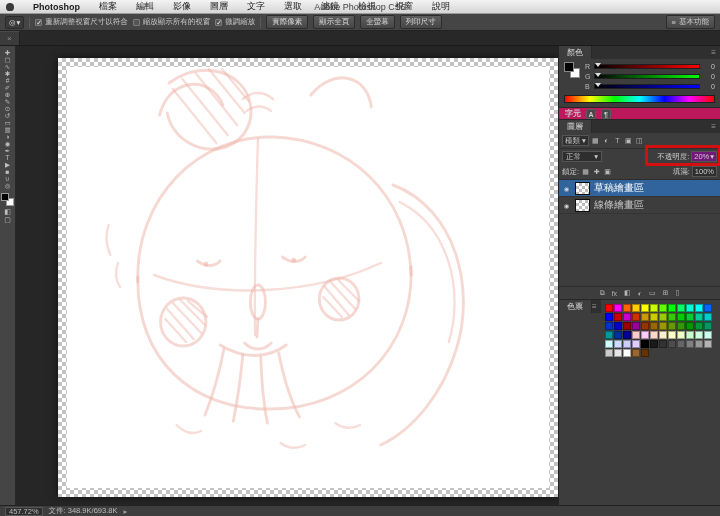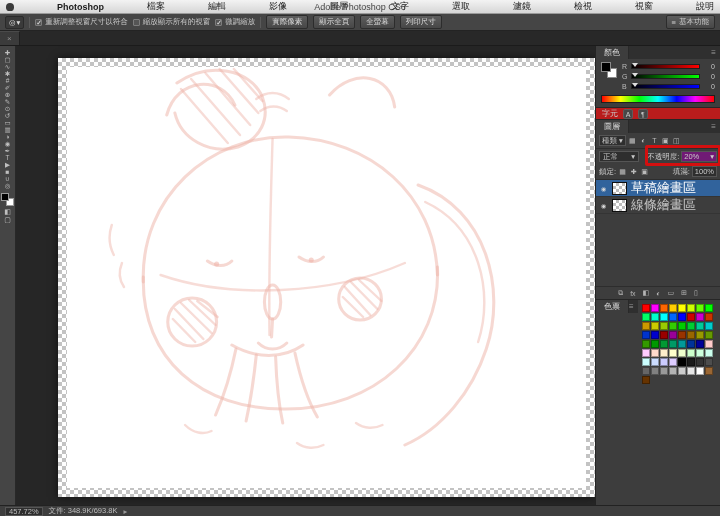--- a/index.html
+++ b/index.html
@@ -1,21 +1,21 @@
 <!DOCTYPE html>
 <html><head>
 <meta charset="utf-8">
 <style>
   * { box-sizing: border-box; margin: 0; padding: 0; }
   html,body { width:720px; height:516px; overflow:hidden; }
   body { position:relative; background:#323232; font-family:"Liberation Sans", sans-serif; -webkit-font-smoothing:antialiased; }
 
   
   .menu-bar { height:14px; background:linear-gradient(#f3f3f3,#d6d6d6); border-bottom:1px solid #9a9a9a;
-              display:flex; align-items:center; gap:19px; padding:0 6px; font-size:9px; color:#1c1c1c; position:relative;justify-content:space-between; }
+              display:flex; align-items:center; gap:19px; padding:0 6px; font-size:9px; color:#1c1c1c; position:relative; }
   .apple { width:8px; height:8px; background:#3a3a3a; border-radius:50% 50% 45% 45%; flex:0 0 auto; }
   .mi { white-space:nowrap; cursor:default; }
   .mi.bold { font-weight:bold; }
   .win-title { position:absolute; left:50%; transform:translateX(-50%); color:#444; font-size:9px; }
 
   
   .options-bar { height:17px; background:#454545; border-bottom:1px solid #232323; display:flex; align-items:center;
                  gap:5px; padding:0 5px; font-size:7.5px; color:#c9c9c9; }
   .tool-preset { display:flex; align-items:center; gap:1px; background:#3a3a3a; border:1px solid #2a2a2a;
                  border-radius:2px; padding:0 3px; height:13px; color:#ddd; }
@@ -52,21 +52,21 @@
               background-color:#fff;
               background-image:conic-gradient(#c3c3c3 25%, #ffffff 0 50%, #c3c3c3 0 75%, #ffffff 0);
               background-size:8px 8px; box-shadow:0 0 8px rgba(0,0,0,0.6); }
   .white-canvas { position:absolute; left:9px; top:9px; right:9px; bottom:9px; background:#fff; }
   .white-canvas svg { width:100%; height:100%; display:block; }
   .sk  { fill:none; stroke:#eeb1a6; stroke-width:3; stroke-linecap:round; opacity:0.5; }
   .skh { fill:none; stroke:#eeb1a6; stroke-width:2.4; stroke-linecap:round; opacity:0.45; }
   .skd { fill:#eeb1a6; stroke:none; opacity:0.55; }
 
   
-  .right-panels { width:125px; flex:0 0 auto; background:#3d3d3d; border-left:1px solid #232323;
+  .right-panels { width:162px; flex:0 0 auto; background:#3d3d3d; border-left:1px solid #232323;
                   display:flex; flex-direction:column; font-size:8px; color:#c9c9c9; }
   .panel-tabs { height:13px; background:#2f2f2f; display:flex; align-items:center; flex:0 0 auto; }
   .ptab { height:13px; line-height:13px; padding:0 8px; background:#3d3d3d; color:#ddd; border-right:1px solid #292929; }
   .pmenu { margin-left:auto; padding-right:4px; color:#9a9a9a; font-size:8px; }
 
   .color-body { padding:3px 5px 4px; flex:0 0 auto; }
   .color-top { display:flex; gap:5px; }
   .mini-fgbg { width:16px; height:16px; position:relative; flex:0 0 auto; }
   .mini-fgbg .fg { position:absolute; top:0; left:0; width:10px; height:10px; background:#000; border:1px solid #8a8a8a; z-index:2; }
   .mini-fgbg .bgc { position:absolute; right:0; bottom:0; width:10px; height:10px; background:#fff; border:1px solid #8a8a8a; }
@@ -75,49 +75,49 @@
   .sl-label { width:6px; font-size:7px; color:#bbb; }
   .sl-track { flex:1; height:5px; border:1px solid #1f1f1f; position:relative; }
   .sl-track.r { background:linear-gradient(to right,#000,#f00); }
   .sl-track.g { background:linear-gradient(to right,#000,#0f0); }
   .sl-track.b { background:linear-gradient(to right,#000,#00f); }
   .sl-thumb { position:absolute; left:0; top:-2px; width:0; height:0; border-left:3px solid transparent; border-right:3px solid transparent; border-top:4px solid #ddd; }
   .sl-val { width:12px; text-align:right; font-size:7px; }
   .color-ramp { height:8px; margin-top:2px; border:1px solid #1f1f1f;
                 background:linear-gradient(to right,#f00,#ff0,#0f0,#0ff,#00f,#f0f,#f00); }
 
-  .dock-bar { height:13px; background:#b91c1c; border-top:1px solid #262626; border-bottom:1px solid #262626;
-              display:flex; align-items:center; gap:5px; padding:0 6px; flex:0 0 auto; }
+  .dock-bar { height:13px; background:#be185d; border-top:1px solid #262626; border-bottom:1px solid #262626;
+              display:flex; align-items:center; gap:5px; padding:0 6px; flex:0 0 auto;font-weight:bold; }
   .dock-icon { width:10px; height:10px; background:#474747; border:1px solid #5c5c5c; border-radius:2px;
                font-size:7px; line-height:9px; text-align:center; color:#ccc; }
 
   .layers-panel { height:180px; display:flex; flex-direction:column; flex:0 0 auto; border-bottom:1px solid #262626; }
   .filter-row { display:flex; align-items:center; gap:2px; padding:2px 3px; border-bottom:1px solid #2d2d2d; font-size:7.5px; }
   .filter-select { display:flex; align-items:center; gap:2px; background:#2e2e2e; border:1px solid #555; padding:0 2px; height:11px; }
   .ficon { width:9px; text-align:center; font-size:7px; color:#bbb; }
   .blend-row { display:flex; align-items:center; gap:2px; padding:2px 3px; position:relative; font-size:7.5px; }
   .blend-select { display:flex; align-items:center; justify-content:space-between; gap:2px; background:#2e2e2e;
                   border:1px solid #555; padding:0 3px; height:11px; width:40px; }
   .opacity-ctrl { margin-left:auto; display:flex; align-items:center; gap:2px; white-space:nowrap; }
-  .opacity-field { display:flex; align-items:center; gap:11px; background:#701a75; border:1px solid #555; padding:0 2px; height:11px; }
+  .opacity-field { display:flex; align-items:center; gap:1px; background:#701a75; border:1px solid #555; padding:0 2px; height:11px; }
   .annotation-box { position:absolute; right:-1px; top:-4px; width:76px; height:21px; border:3px solid #d40f0f;
                     border-radius:2px; z-index:6; pointer-events:none; }
   .lock-row { display:flex; align-items:center; gap:2px; padding:2px 3px; border-bottom:1px solid #2d2d2d; font-size:7.5px; }
   .lock-row .licon { width:9px; text-align:center; font-size:7px; color:#bbb; }
   .fill-ctrl { margin-left:auto; display:flex; align-items:flex-end; gap:2px; white-space:nowrap; }
   .fill-field { background:#2e2e2e; border:1px solid #555; padding:0 2px; height:11px; line-height:10px; }
 
   .layer-list { flex:1 1 auto; overflow:hidden; }
   .layer-row { height:17px; display:flex; align-items:center; gap:4px; padding:0 3px; border-bottom:1px solid #343434; }
   .layer-row.selected { background:#31639c; color:#fff; }
   .eye { width:9px; font-size:6px; color:#d8d8d8; text-align:center; }
   .thumb { width:15px; height:13px; border:1px solid #0f0f0f; flex:0 0 auto; }
   .thumb.checker { background-color:#fff; background-image:conic-gradient(#bdbdbd 25%, #fff 0 50%, #bdbdbd 0 75%, #fff 0); background-size:6px 6px; }
   .thumb.white { background:#fff; }
-  .layer-name { flex:1; font-size:13px; white-space:nowrap; overflow:hidden; }
+  .layer-name { flex:1; font-size:10px; white-space:nowrap; overflow:hidden; }
   .mini-lock { width:6px; height:5px; background:#c9c9c9; position:relative; margin-right:2px; flex:0 0 auto; }
   .mini-lock::before { content:""; position:absolute; top:-3px; left:1px; width:3px; height:3px;
                        border:1px solid #c9c9c9; border-bottom:none; border-radius:2px 2px 0 0; }
   .layers-bottom { height:13px; border-top:1px solid #2d2d2d; display:flex; align-items:center; justify-content:center;
                    gap:7px; flex:0 0 auto; font-size:7px; color:#b5b5b5; }
 
   .swatches-panel { flex:1 1 auto; display:flex; flex-direction:row; }
   .swatch-grid { padding:4px; display:flex; flex-wrap:wrap; gap:1px; align-content:flex-start; }
   .swatch { width:8px; height:8px; border:1px solid rgba(0,0,0,0.35); }
 

